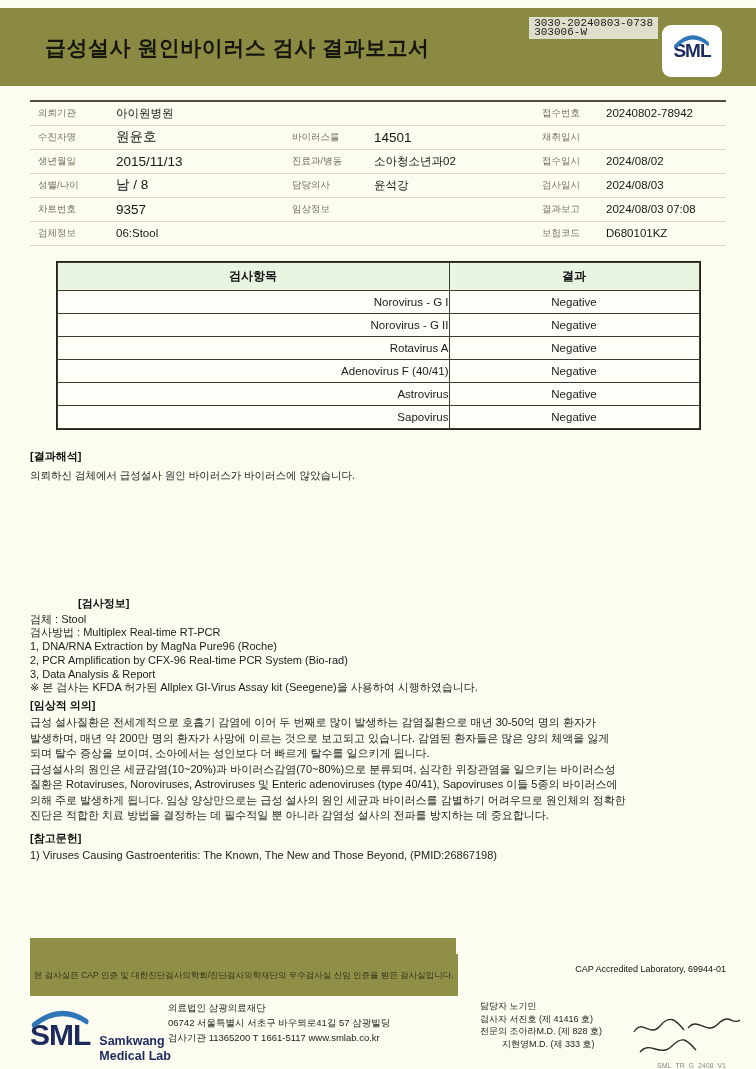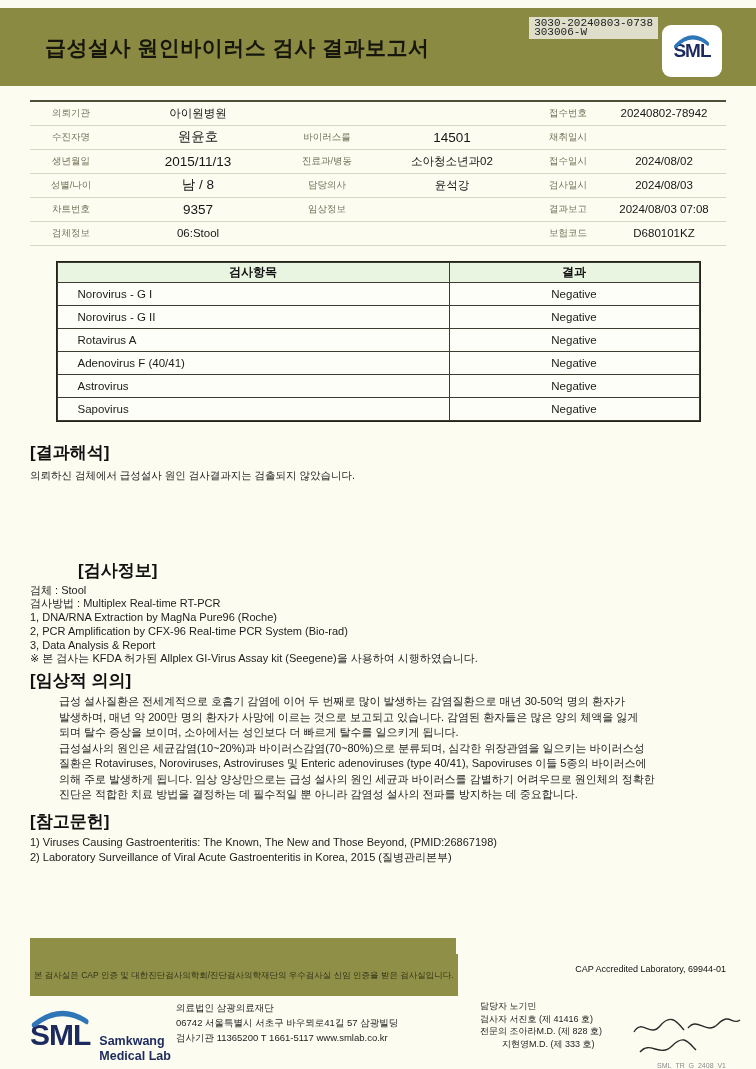--- a/index.html
+++ b/index.html
@@ -16,57 +16,57 @@
   .logo-mark { position:relative; display:inline-block; }
   .logo-mark .swoosh { position:absolute; left:0; top:-7px; width:100%; height:14px; }
   .logo-letters { font-weight:bold; color:#1c2a5e; letter-spacing:-1px; }
   .logo-badge .logo-letters { font-size:19px; }
   .logo-badge .logo-mark .swoosh { top:-6px; }
 
   
   .content { padding:0 30px; }
 
   table.info-table { width:100%; table-layout:fixed; border-collapse:collapse; margin-top:14px; border-top:2px solid #50503a; border-bottom:1px solid #a0a084; }
-  table.info-table td { height:24px; border-bottom:1px solid #d8d8c2; vertical-align:middle; padding:0 4px 0 8px; overflow:hidden; white-space:nowrap;text-align:center; }
+  table.info-table td { height:24px; border-bottom:1px solid #d8d8c2; vertical-align:middle; padding:0 4px 0 8px; overflow:hidden; white-space:nowrap; }
   td.lbl { font-size:9.5px; color:#73735a; }
   td.val { font-size:11.5px; color:#161616; }
   td.val.big { font-size:13.5px; }
 
   table.results-table { width:643px; margin:16px auto 0; border-collapse:collapse; table-layout:fixed; outline:1.5px solid #22221a; }
   table.results-table th, table.results-table td { border:1px solid #3c3c30; }
-  table.results-table th { background:#e9f4e1; height:20px; font-size:12px; font-weight:bold; color:#101010; text-align:center; }
+  table.results-table th { background:#e9f4e1; height:28px; font-size:12px; font-weight:bold; color:#101010; text-align:center; }
   table.results-table td { height:23px; font-size:11.5px; color:#1a1a1a; background:#fefef8; }
-  td.test { text-align:left; padding-left:20px; }
+  td.test { text-align:right; padding-left:20px; }
   td.result { text-align:center; }
 
-  .sec-heading { font-weight:bold; font-size:17px; color:#101010; }
+  .sec-heading { font-weight:bold; font-size:11px; color:#101010; }
   .body-line { font-size:11px; color:#1c1c1c; line-height:15.5px; }
   .interp-heading { margin-top:20px; }
   .interp-text { margin-top:5px; font-size:10.5px; color:#1c1c1c; }
-  .testinfo-heading { margin-top:76px;padding-left:48px; }
+  .testinfo-heading { margin-top:113px;padding-left:48px; }
   .testinfo-lines { margin-top:2px; }
   .testinfo-lines .body-line { line-height:13.8px; }
   .clinical-heading { margin-top:3px; }
-  .clinical-lines { margin-top:2px;margin-left:29px; }
+  .clinical-lines { margin-top:2px; }
   .refs-heading { margin-top:7px; }
   .refs-lines { margin-top:2px; }
 
   
   .disclaimer { position:absolute; left:30px; right:30px; top:951px; }
   .dis-line { margin-bottom:2px; line-height:11px; }
   .dis-line span { background:#8f8f48; color:#33331a; font-size:8.5px; padding:16px 4px; }
   .cap-note { position:absolute; right:0; top:13px; font-size:9px; color:#111; }
 
   
   .footer { position:absolute; left:30px; right:30px; top:998px; height:66px; }
   .footer-logo { position:absolute; left:0; top:8px; display:flex; align-items:center; gap:9px; }
   .footer-logo .logo-letters { font-size:30px; }
   .footer-logo .logo-mark .swoosh { top:-9px; height:18px; }
   .logo-name { color:#1c2a5e; font-size:12.5px; font-weight:bold; line-height:15px;margin-top:28px; }
-  .org-block { position:absolute; left:146px; top:2px; font-size:9.5px; line-height:15px; color:#1d1d1d; }
+  .org-block { position:absolute; left:138px; top:2px; font-size:9.5px; line-height:15px; color:#1d1d1d; }
   .staff-block { position:absolute; left:450px; top:2px; font-size:9px; line-height:12.5px; color:#1d1d1d; }
   .staff-block div:nth-child(4) { padding-left:22px; }
   .signature { position:absolute; left:596px; top:16px; }
   .form-code { position:absolute; right:0; bottom:-5px; font-size:7px; color:#8b8b8b; }
 </style>
 </head>
 <body>
 
 <div class="page">
 
@@ -180,21 +180,21 @@
         <td class="result">Negative</td>
       </tr>
       <tr>
         <td class="test">Sapovirus</td>
         <td class="result">Negative</td>
       </tr>
     </tbody>
       </table>
 
     <div class="sec-heading interp-heading">[결과해석]</div>
-    <div class="interp-text">의뢰하신 검체에서 급성설사 원인 검사결과지는 검출되지 않았습니다.</div>
+    <div class="interp-text">의뢰하신 검체에서 급성설사 원인 바이러스가 바이러스에 않았습니다.</div>
 
     <div class="sec-heading testinfo-heading">[검사정보]</div>
     <div class="testinfo-lines">
       <div class="body-line">검체 : Stool</div>
       <div class="body-line">검사방법 : Multiplex Real-time RT-PCR</div>
       <div class="body-line">1, DNA/RNA Extraction by MagNa Pure96 (Roche)</div>
       <div class="body-line">2, PCR Amplification by CFX-96 Real-time PCR System (Bio-rad)</div>
       <div class="body-line">3, Data Analysis &amp; Report</div>
       <div class="body-line">※ 본 검사는 KFDA 허가된 Allplex GI-Virus Assay kit (Seegene)을 사용하여 시행하였습니다.</div>
     </div>
@@ -206,21 +206,20 @@
       <div class="body-line">되며 탈수 증상을 보이며, 소아에서는 성인보다 더 빠르게 탈수를 일으키게 됩니다.</div>
       <div class="body-line">급성설사의 원인은 세균감염(10~20%)과 바이러스감염(70~80%)으로 분류되며, 심각한 위장관염을 일으키는 바이러스성</div>
       <div class="body-line">질환은 Rotaviruses, Noroviruses, Astroviruses 및 Enteric adenoviruses (type 40/41), Sapoviruses 이들 5종의 바이러스에</div>
       <div class="body-line">의해 주로 발생하게 됩니다. 임상 양상만으로는 급성 설사의 원인 세균과 바이러스를 감별하기 어려우므로 원인체의 정확한</div>
       <div class="body-line">진단은 적합한 치료 방법을 결정하는 데 필수적일 뿐 아니라 감염성 설사의 전파를 방지하는 데 중요합니다.</div>
     </div>
 
     <div class="sec-heading refs-heading">[참고문헌]</div>
     <div class="refs-lines">
       <div class="body-line">1) Viruses Causing Gastroenteritis: The Known, The New and Those Beyond, (PMID:26867198)</div>
-      <div class="body-line">2) Laboratory Surveillance of Viral Acute Gastroenteritis in Korea, 2015 (질병관리본부)</div>
     </div>
 
   </div>
 
   <div class="disclaimer">
     <div class="dis-line"><span>본 결과지는 임의대로 위변조 할 수 없으며, 검사결과지는 삼광의료재단에서 위변조 여부를 확인할 수 있습니다.</span></div>
     <div class="dis-line"><span>본 검사실은 CAP 인증 및 대한진단검사의학회/진단검사의학재단의 우수검사실 신임 인증을 받은 검사실입니다.</span></div>
     <div class="cap-note">CAP Accredited Laboratory, 69944-01</div>
   </div>
 

